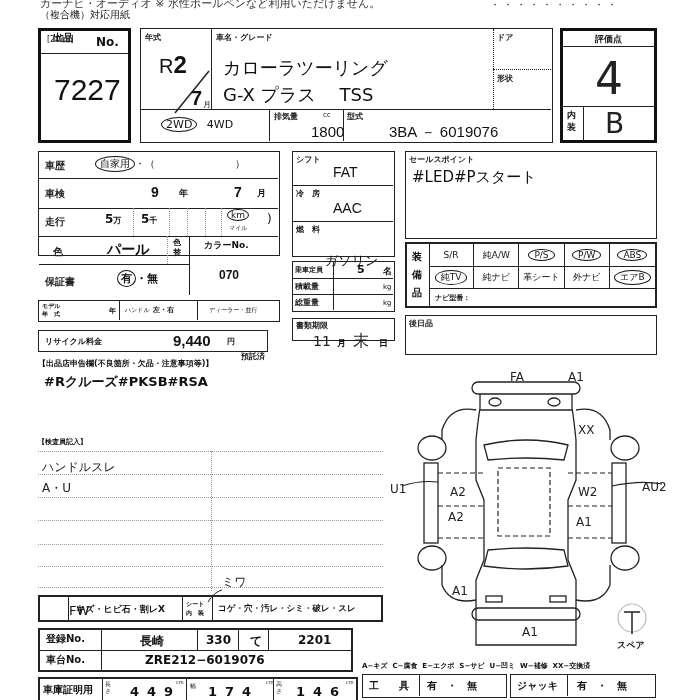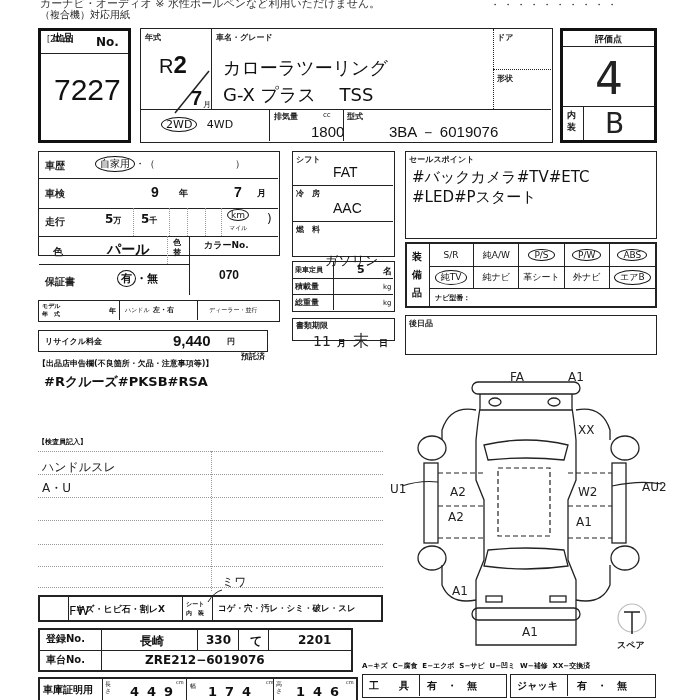--- a/index.html
+++ b/index.html
@@ -168,21 +168,20 @@
   <div class="lbl" style="left:3px;top:1px;">書類期限</div>
   <div class="abs hand" style="left:20px;top:14px;font-size:14px;">11</div>
   <div class="abs" style="left:44px;top:18px;font-size:9px;font-weight:bold;">月</div>
   <div class="abs hand" style="left:60px;top:12px;font-size:16px;">末</div>
   <div class="abs" style="left:86px;top:18px;font-size:9px;font-weight:bold;">日</div>
 </div>
 
 <div class="box" style="left:405px;top:151px;width:252px;height:88px;">
   <div class="lbl" style="left:3px;top:2px;">セールスポイント</div>
   <div class="abs" style="left:6px;top:15px;font-size:15px;line-height:20px;">
-    <div>#バックカメラ#TV#ETC</div>
     <div>#LED#Pスタート</div>
   </div>
 </div>
 
 <div class="box" style="left:405px;top:242px;width:252px;height:66px;border-width:2px;">
   <div class="abs" style="left:5px;top:4px;font-size:10px;font-weight:bold;line-height:18px;">
     <div>装</div>
       <div>備</div>
       <div>品</div>
   </div>

